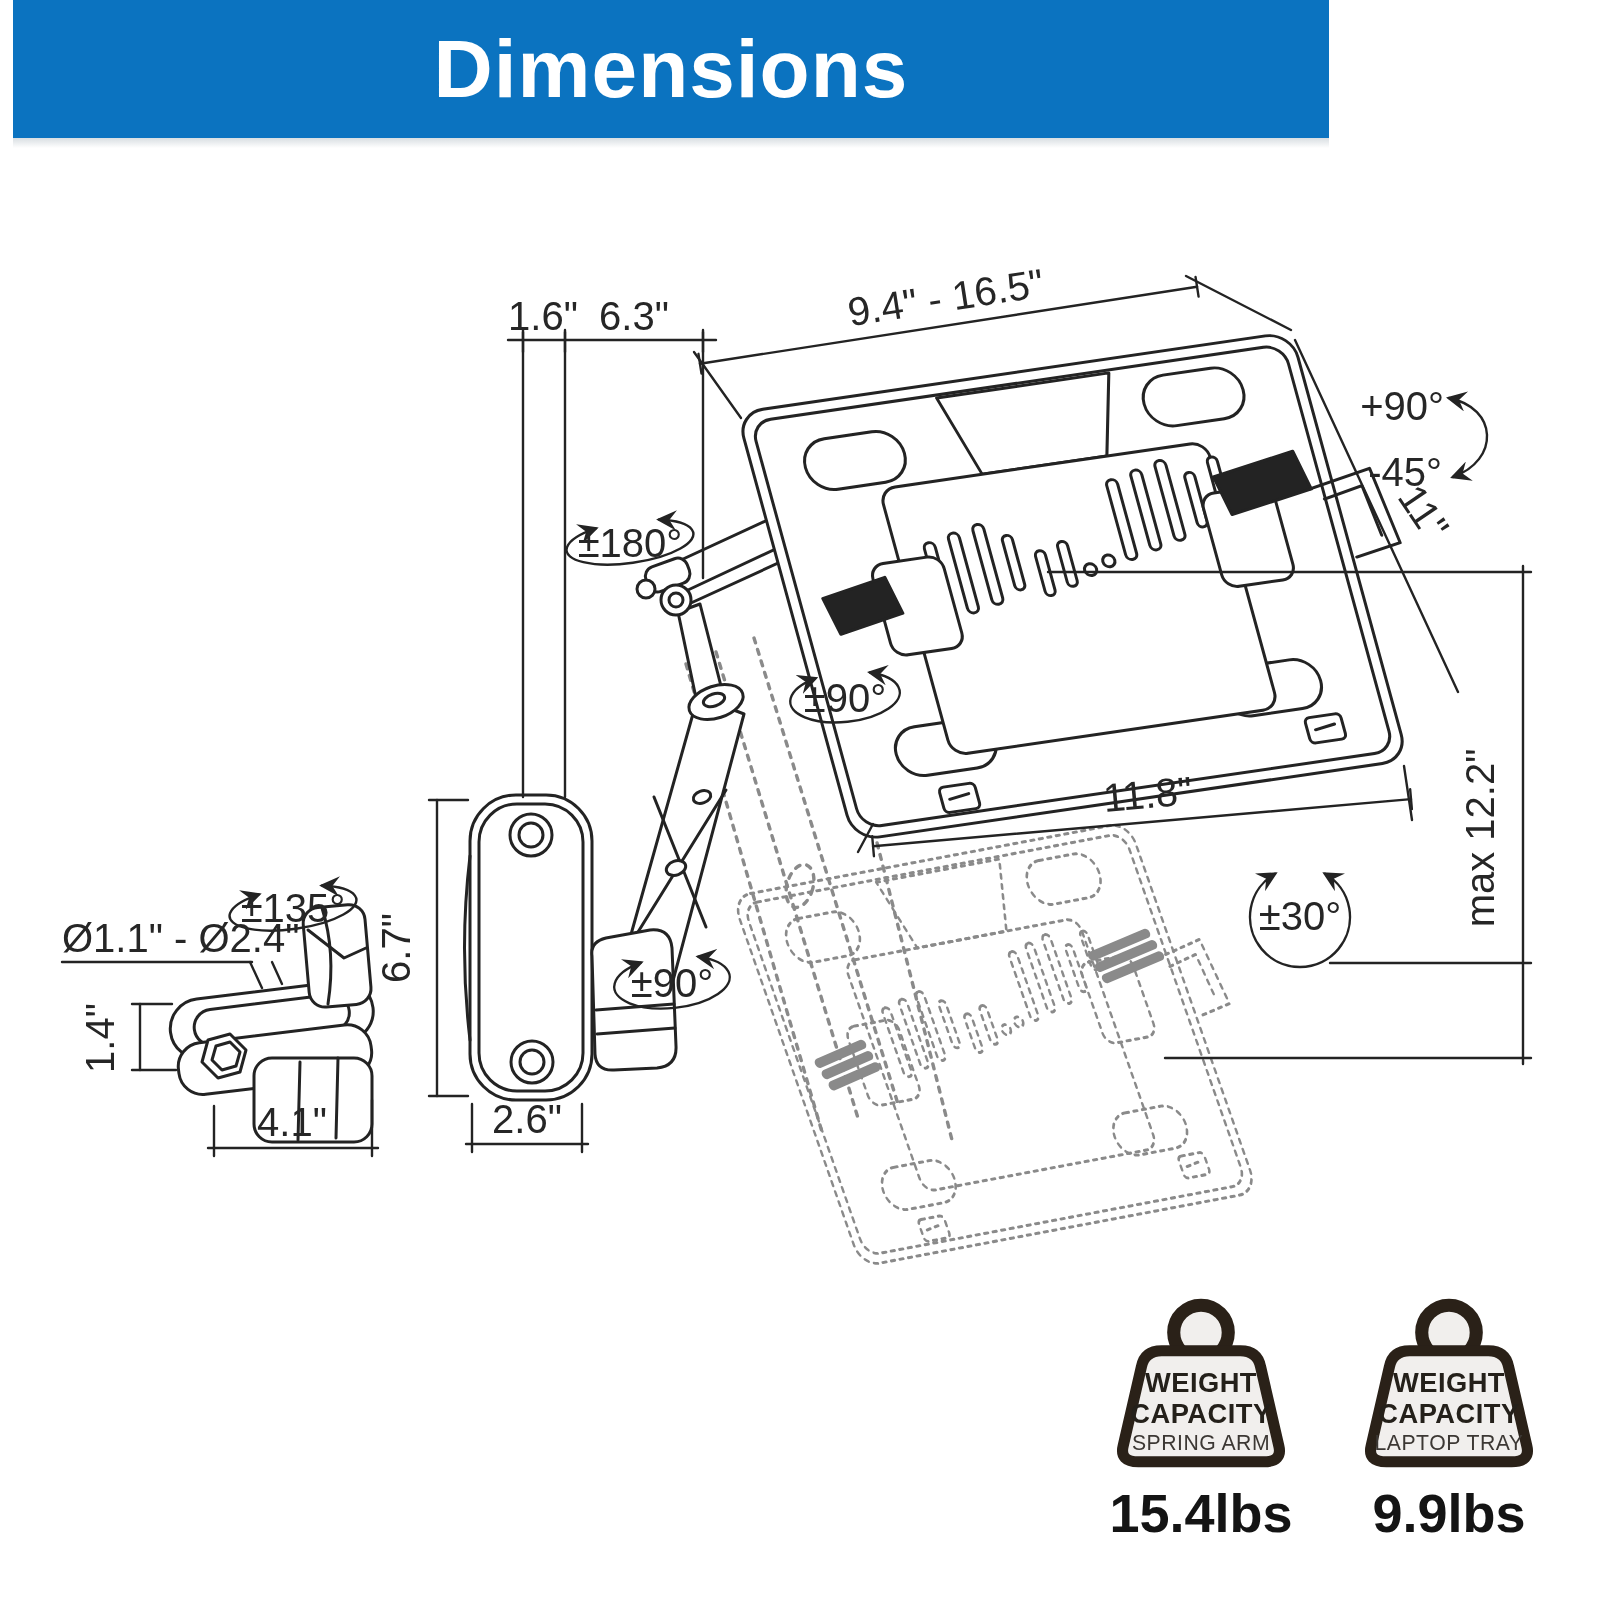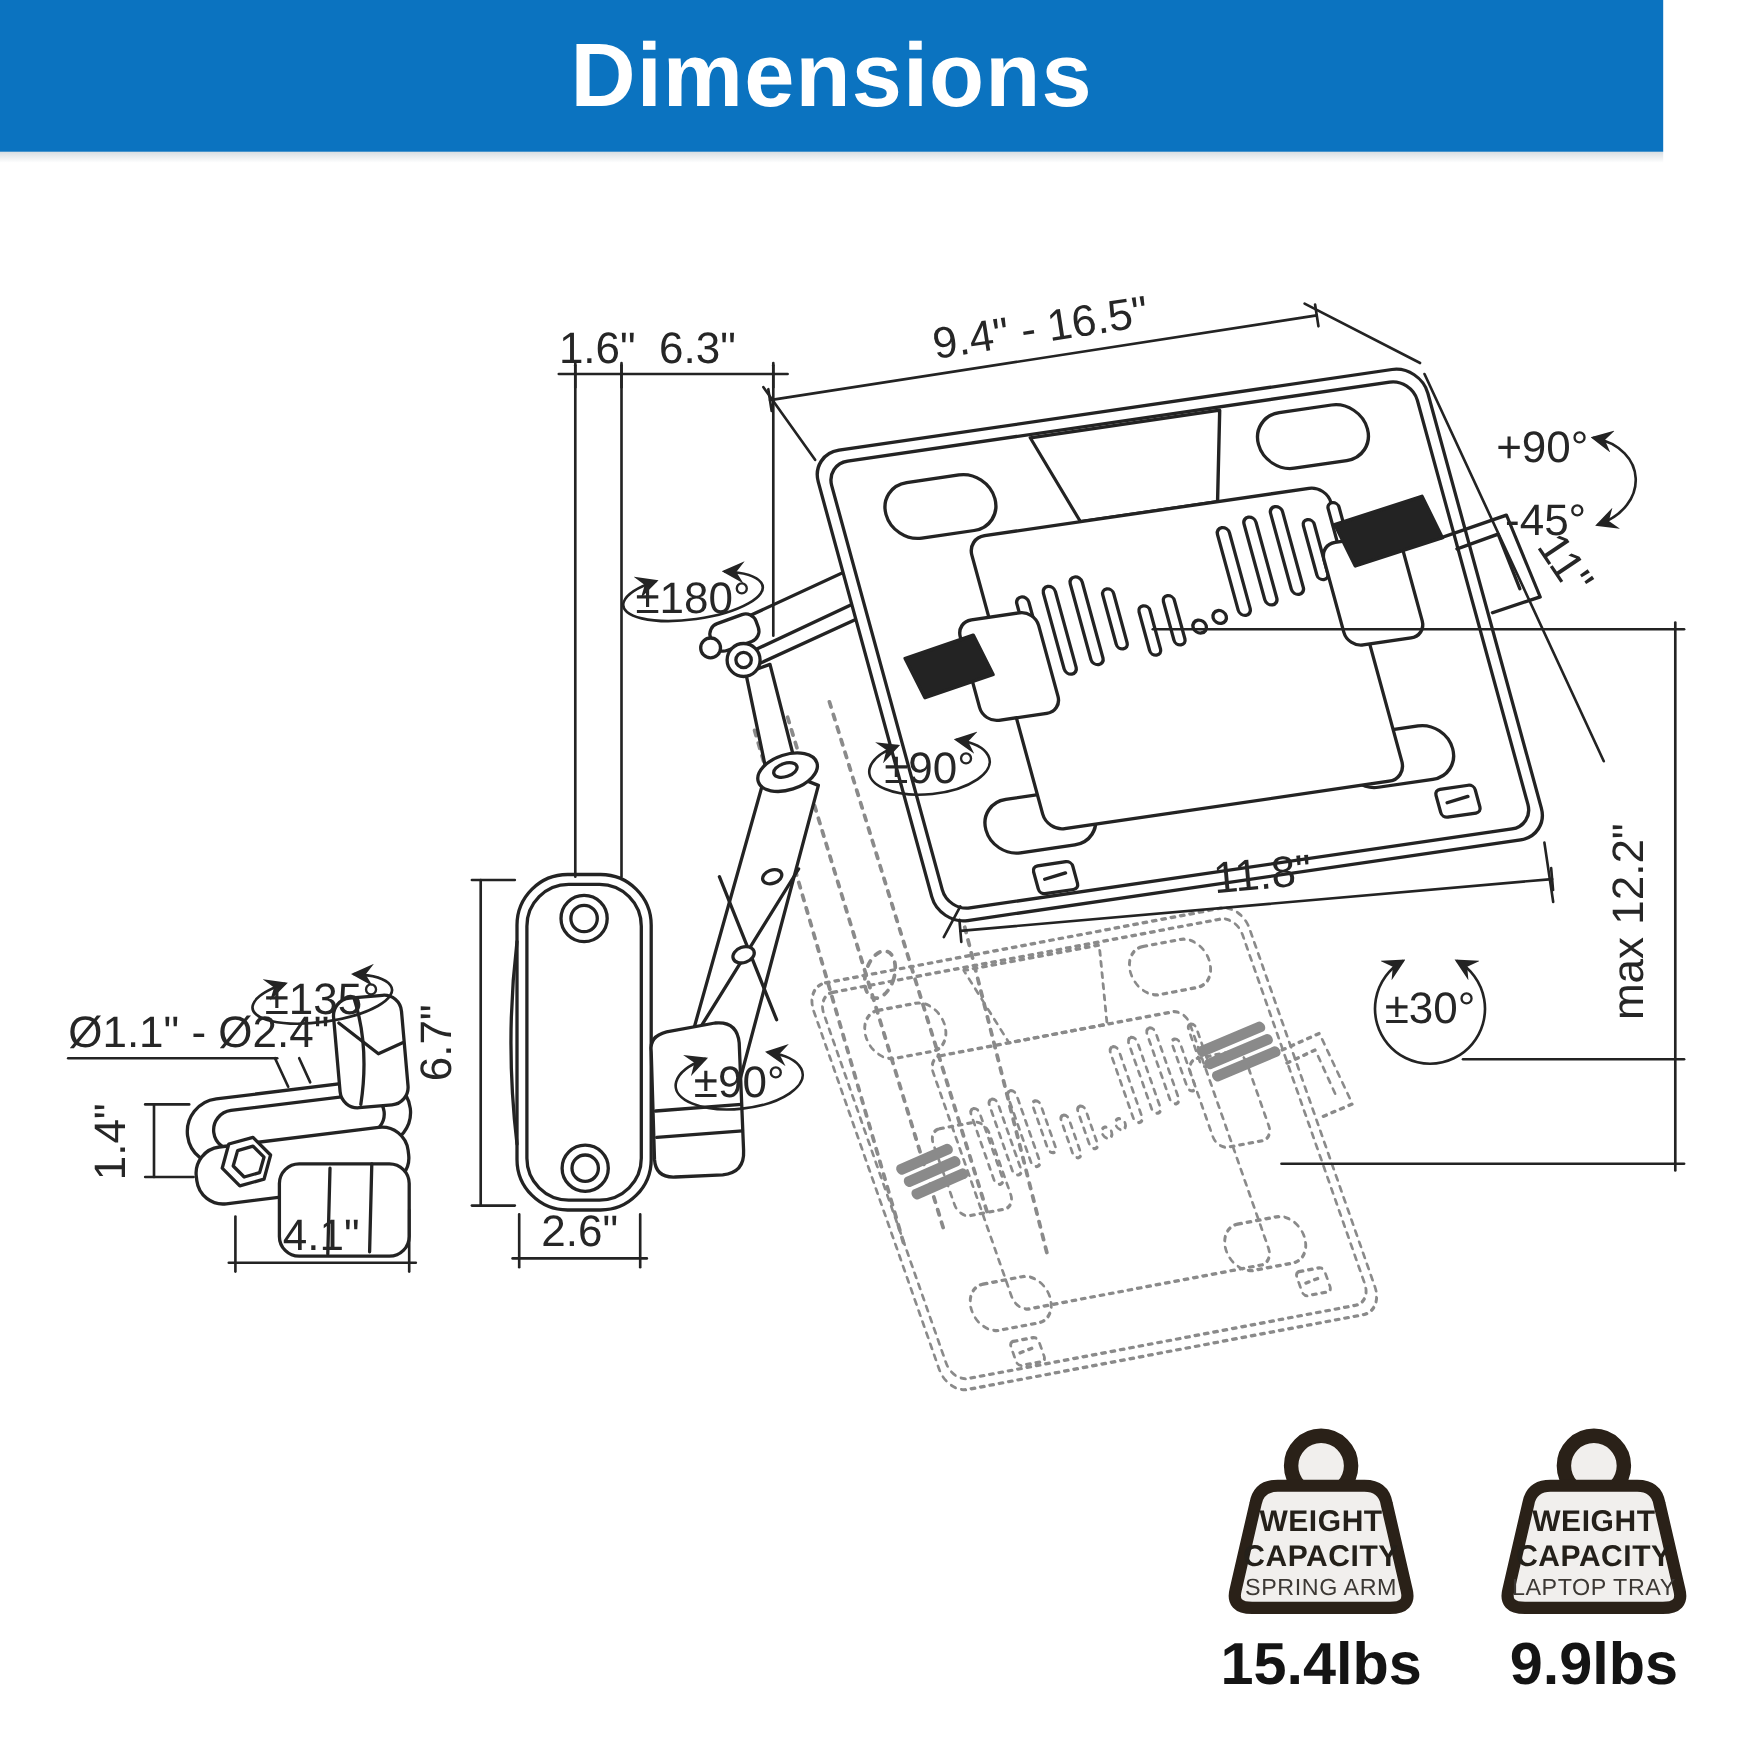--- a/index.html
+++ b/index.html
@@ -1,18 +1,18 @@
 <!DOCTYPE html>
 <html style="--header-bg: #0b73c0; --line: #232323; --ghost: #8a8a8a; --badge-outline: #2a2118; --badge-fill: #f1efed;"><head>
 <meta charset="utf-8">
 <style>
   html,body{margin:0;padding:0;background:#fff;}
   body{width:1600px;height:1600px;position:relative;overflow:hidden;
        font-family:"Liberation Sans",sans-serif;}
-  .header{position:absolute;left:0;top:0;width:1512px;height:138px;
+  .header{position:absolute;left:13px;top:0;width:1316px;height:138px;
           background:var(--header-bg,#0b73c0);display:flex;align-items:center;justify-content:center;}
   .header:after{content:"";position:absolute;left:0;top:138px;width:100%;height:10px;
           background:linear-gradient(#b9c3ca,rgba(255,255,255,0));opacity:.55;}
   .header h1{margin:0;color:#fff;font-size:82px;font-weight:bold;letter-spacing:1px;}
   svg.diagram{position:absolute;left:0;top:0;width:1600px;height:1600px;}
   svg .dimtext{fill:#262626;font-size:40px;font-family:"Liberation Sans",sans-serif;}
   .badges{position:absolute;left:1100px;top:1296px;display:flex;gap:46px;}
   .badge{width:202px;display:flex;flex-direction:column;align-items:center;gap:12px;}
   .badge svg{width:202px;height:172px;display:block;}
   .badge .wtxt{font-family:"Liberation Sans",sans-serif;font-weight:bold;font-size:27px;fill:#24201a;letter-spacing:.5px;}

